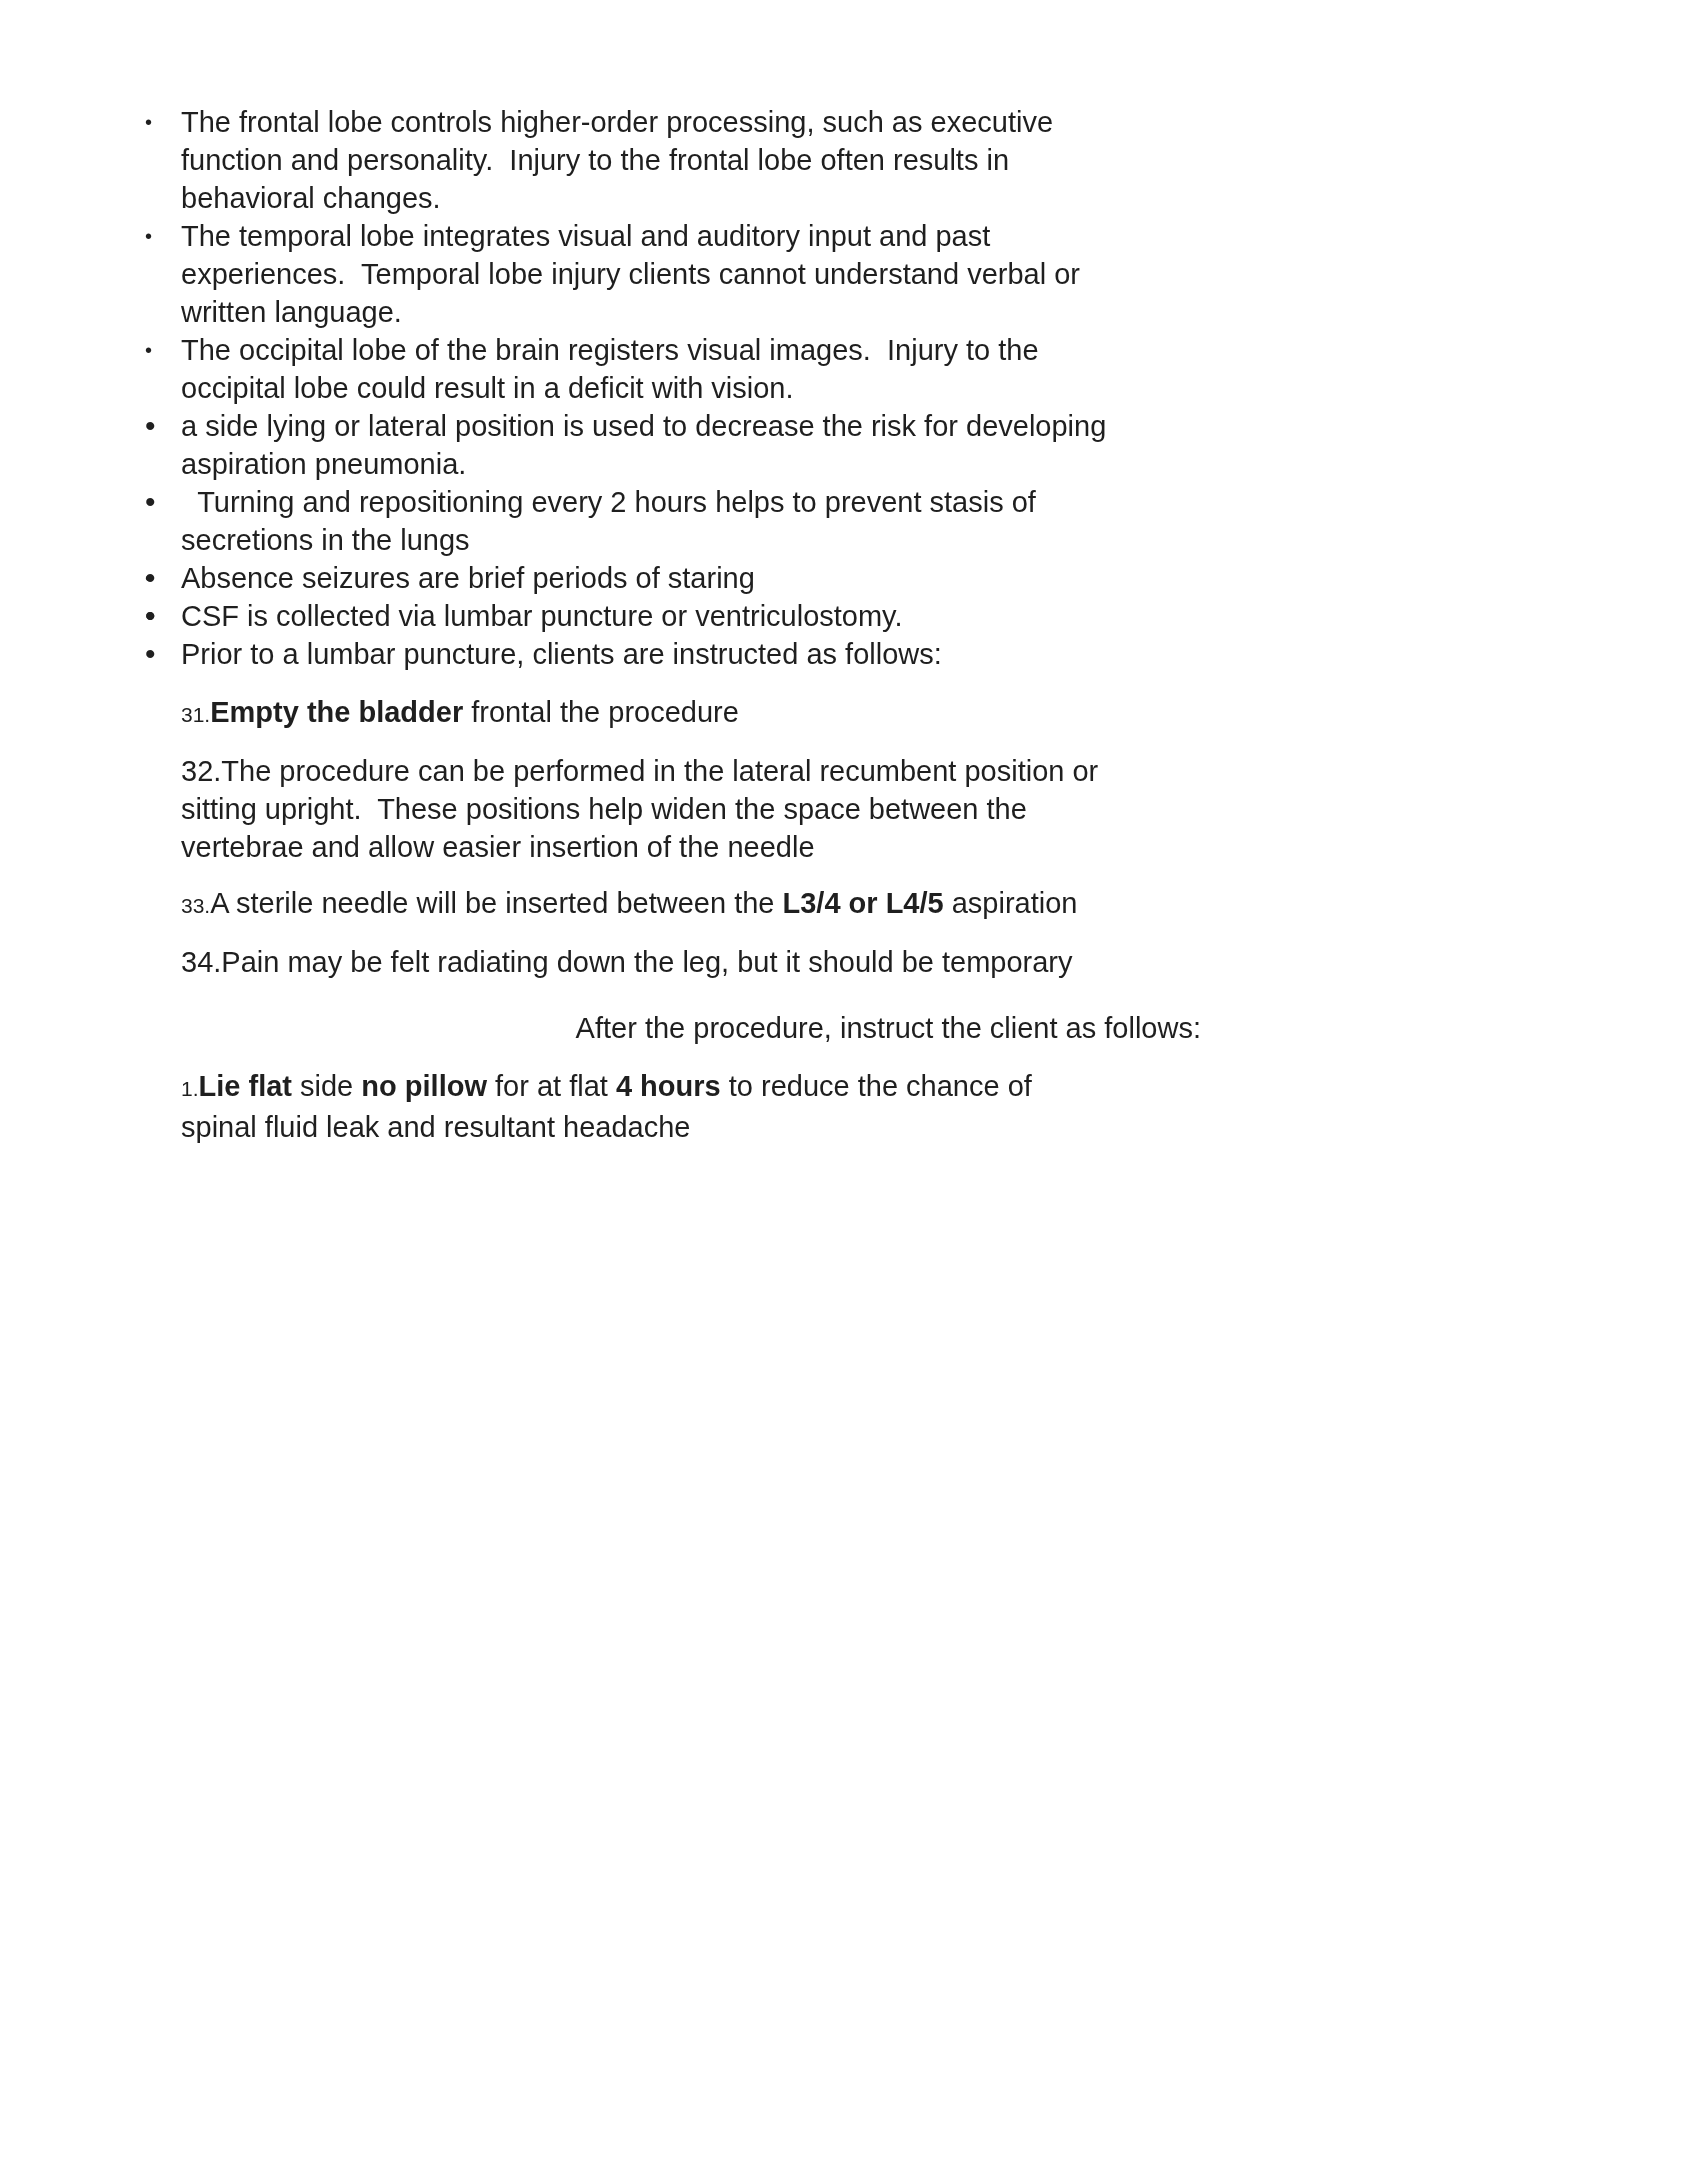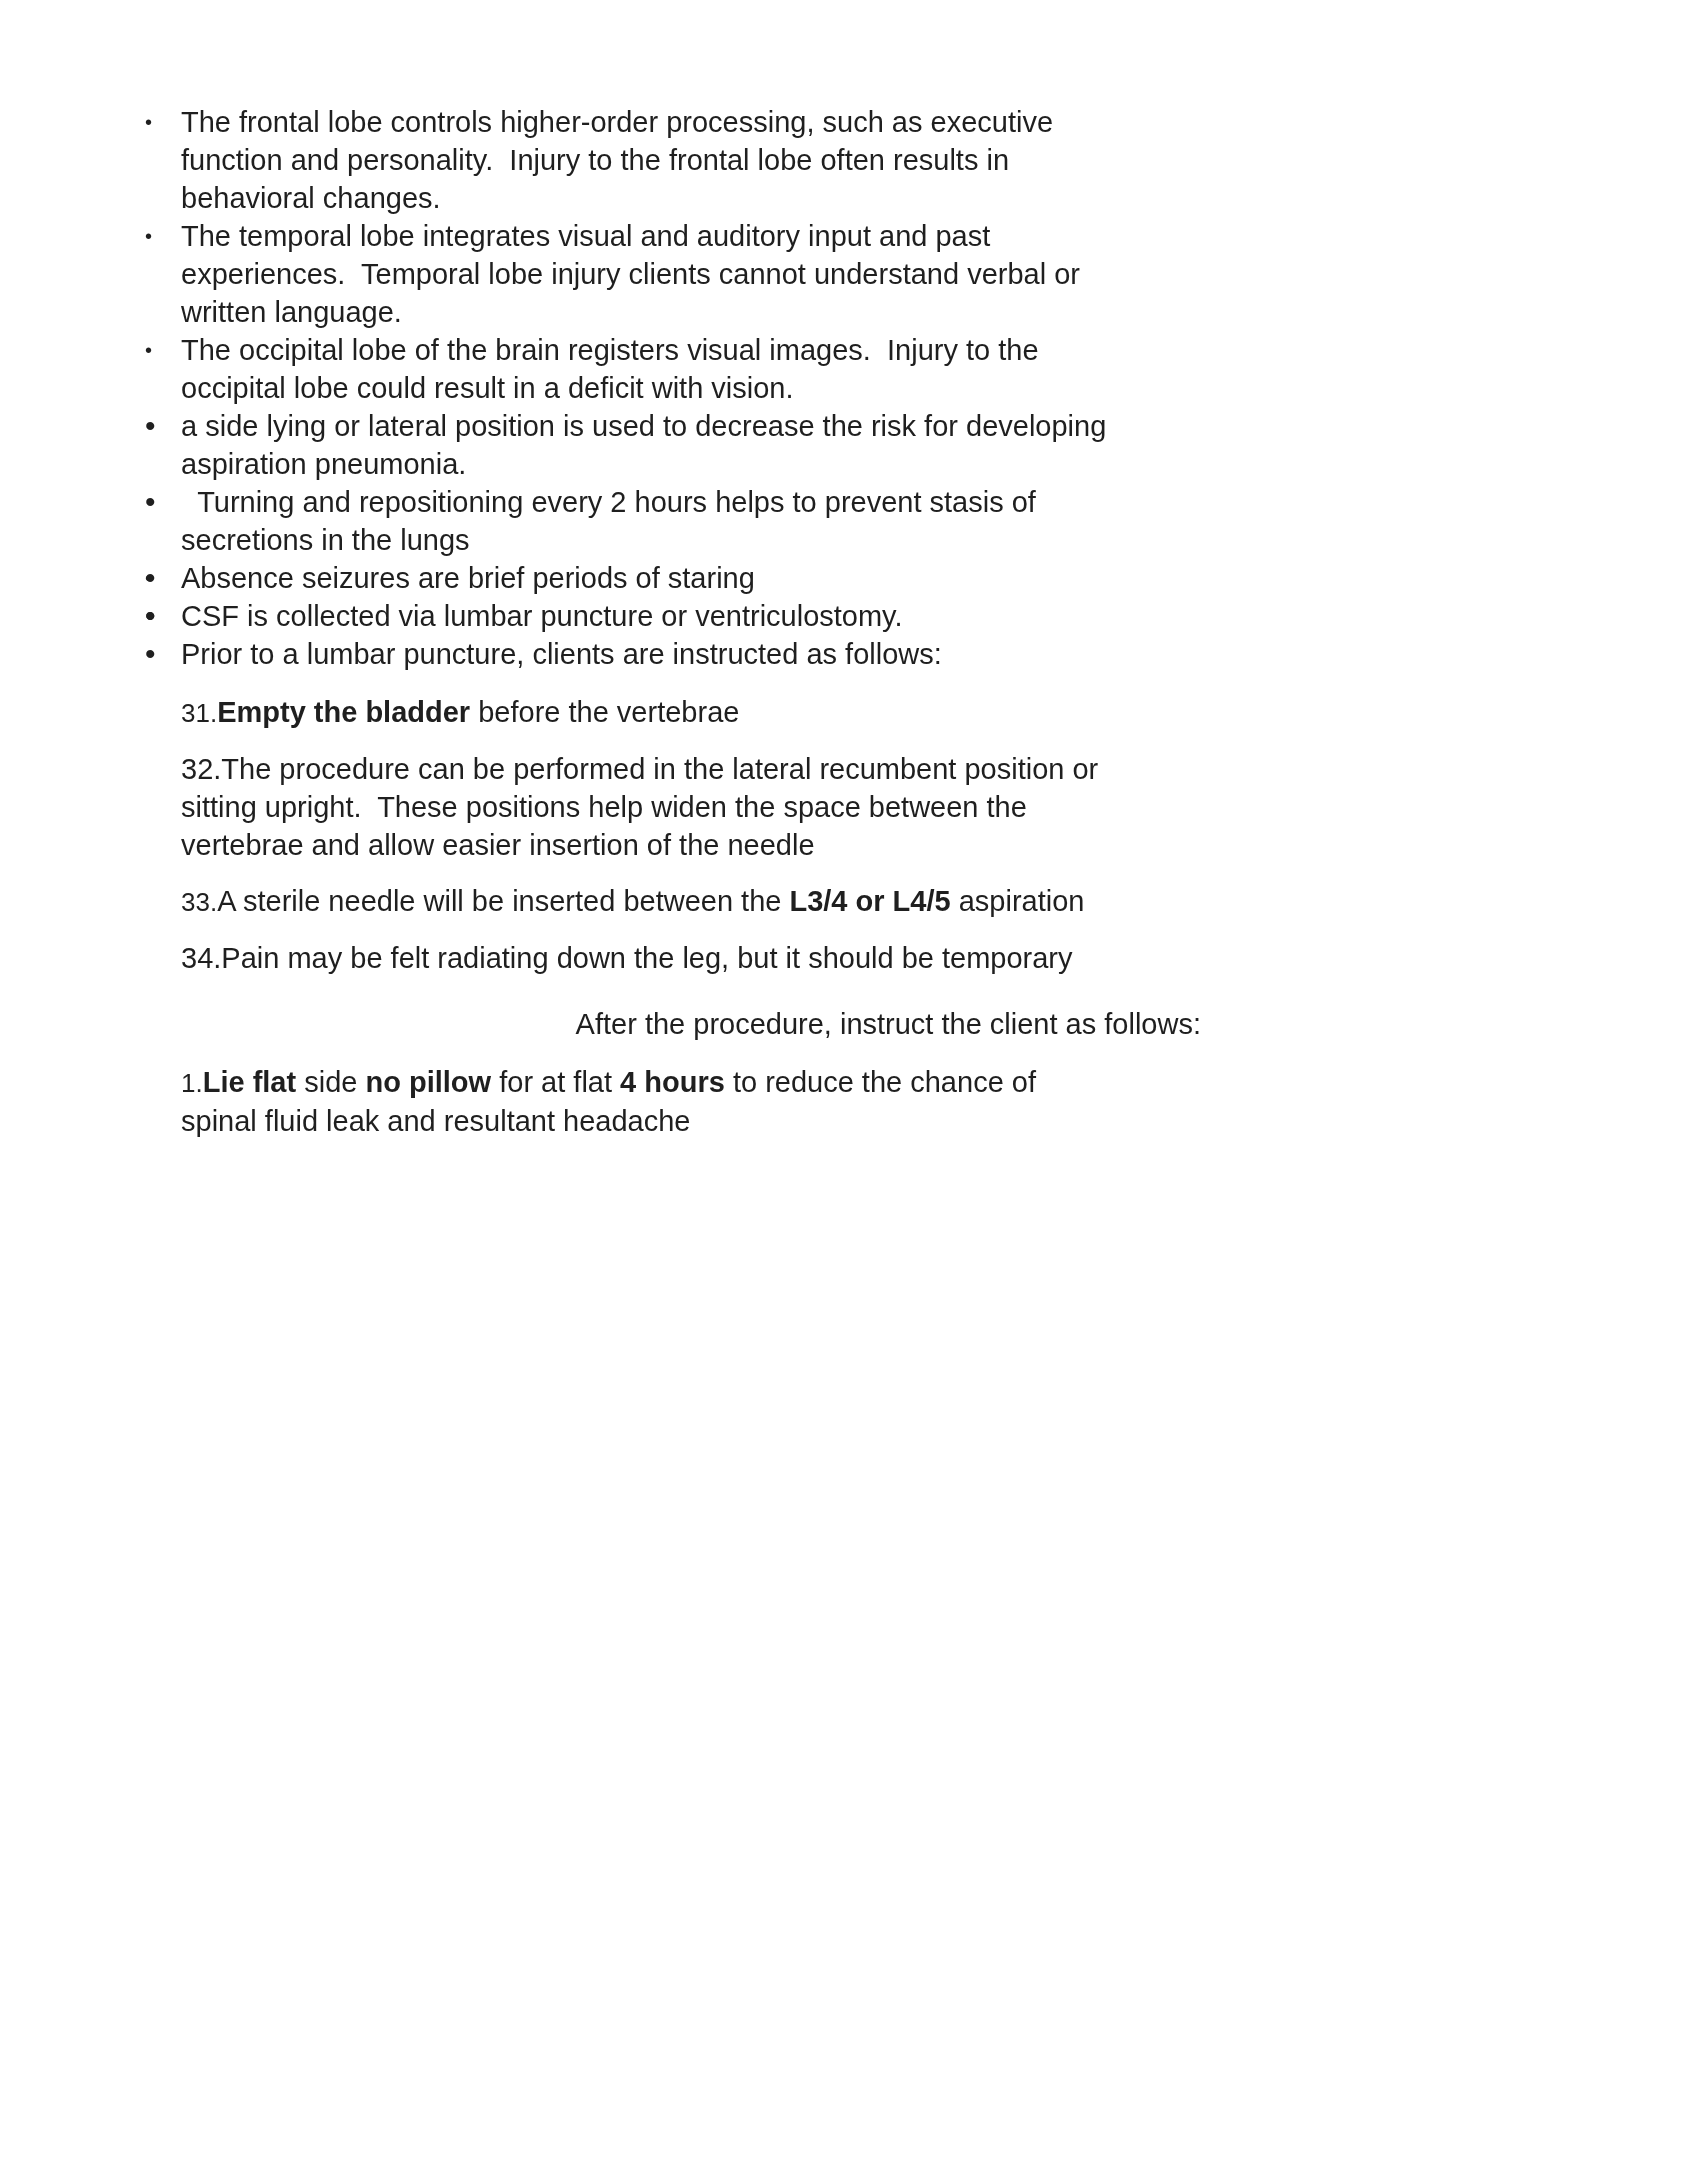--- a/index.html
+++ b/index.html
@@ -37,21 +37,21 @@
   .bullet-item.large .marker{font-size:30px;}
   .txt{white-space:pre-wrap;}
   .numbered-block{margin-top:20px;}
   .numbered-para{
     width:931px;
     margin:0 0 18px 69px;
     font-size:29px;
     line-height:38px;
   }
   .num{white-space:pre;}
-  .num-small{font-size:26px;}
+  .num-small{font-size:21px;}
   .b{font-weight:bold;}
   .after-para{
     width:1089px;
     margin:28px 0 20px 0;
     font-size:29px;
     line-height:38px;
     text-align:right;
   }
 </style>
 </head>
@@ -64,21 +64,21 @@
       <li class="bullet-item small"><span class="marker">•</span><span class="txt">The occipital lobe of the brain registers visual images.  Injury to the occipital lobe could result in a deficit with vision.</span></li>
       <li class="bullet-item large"><span class="marker">•</span><span class="txt">a side lying or lateral position is used to decrease the risk for developing aspiration pneumonia.</span></li>
       <li class="bullet-item large"><span class="marker">•</span><span class="txt">  Turning and repositioning every 2 hours helps to prevent stasis of secretions in the lungs</span></li>
       <li class="bullet-item small"><span class="marker">•</span></li>
       <li class="bullet-item large"><span class="marker">•</span><span class="txt">Absence seizures are brief periods of staring</span></li>
       <li class="bullet-item large"><span class="marker">•</span></li>
       <li class="bullet-item large"><span class="marker">•</span><span class="txt">CSF is collected via lumbar puncture or ventriculostomy.</span></li>
       <li class="bullet-item large"><span class="marker">•</span><span class="txt">Prior to a lumbar puncture, clients are instructed as follows:</span></li>
     </ul>
   <div class="numbered-block" id="numbered-list">
-      <p class="numbered-para"><span class="num num-small">31.</span><span class="txt b">Empty the bladder</span><span class="txt"> before the vertebrae</span></p>
+      <p class="numbered-para"><span class="num num-small">31.</span><span class="txt b">Empty the bladder</span><span class="txt"> frontal the procedure</span></p>
       <p class="numbered-para"><span class="num">32.</span><span class="txt">The procedure can be performed in the lateral recumbent position or sitting upright.  These positions help widen the space between the vertebrae and allow easier insertion of the needle</span></p>
       <p class="numbered-para"><span class="num num-small">33.</span><span class="txt">A sterile needle will be inserted between the </span><span class="txt b">L3/4 or L4/5</span><span class="txt"> aspiration</span></p>
       <p class="numbered-para"><span class="num">34.</span><span class="txt">Pain may be felt radiating down the leg, but it should be temporary</span></p>
     </div>
   <p class="after-para">After the procedure, instruct the client as follows:</p>
   <div class="numbered-block" id="post-list">
       <p class="numbered-para"><span class="num num-small">1.</span><span class="txt b">Lie flat</span><span class="txt"> side </span><span class="txt b">no pillow</span><span class="txt"> for at flat </span><span class="txt b">4 hours</span><span class="txt"> to reduce the chance of spinal fluid leak and resultant headache</span></p>
     </div>
 </div>
 

